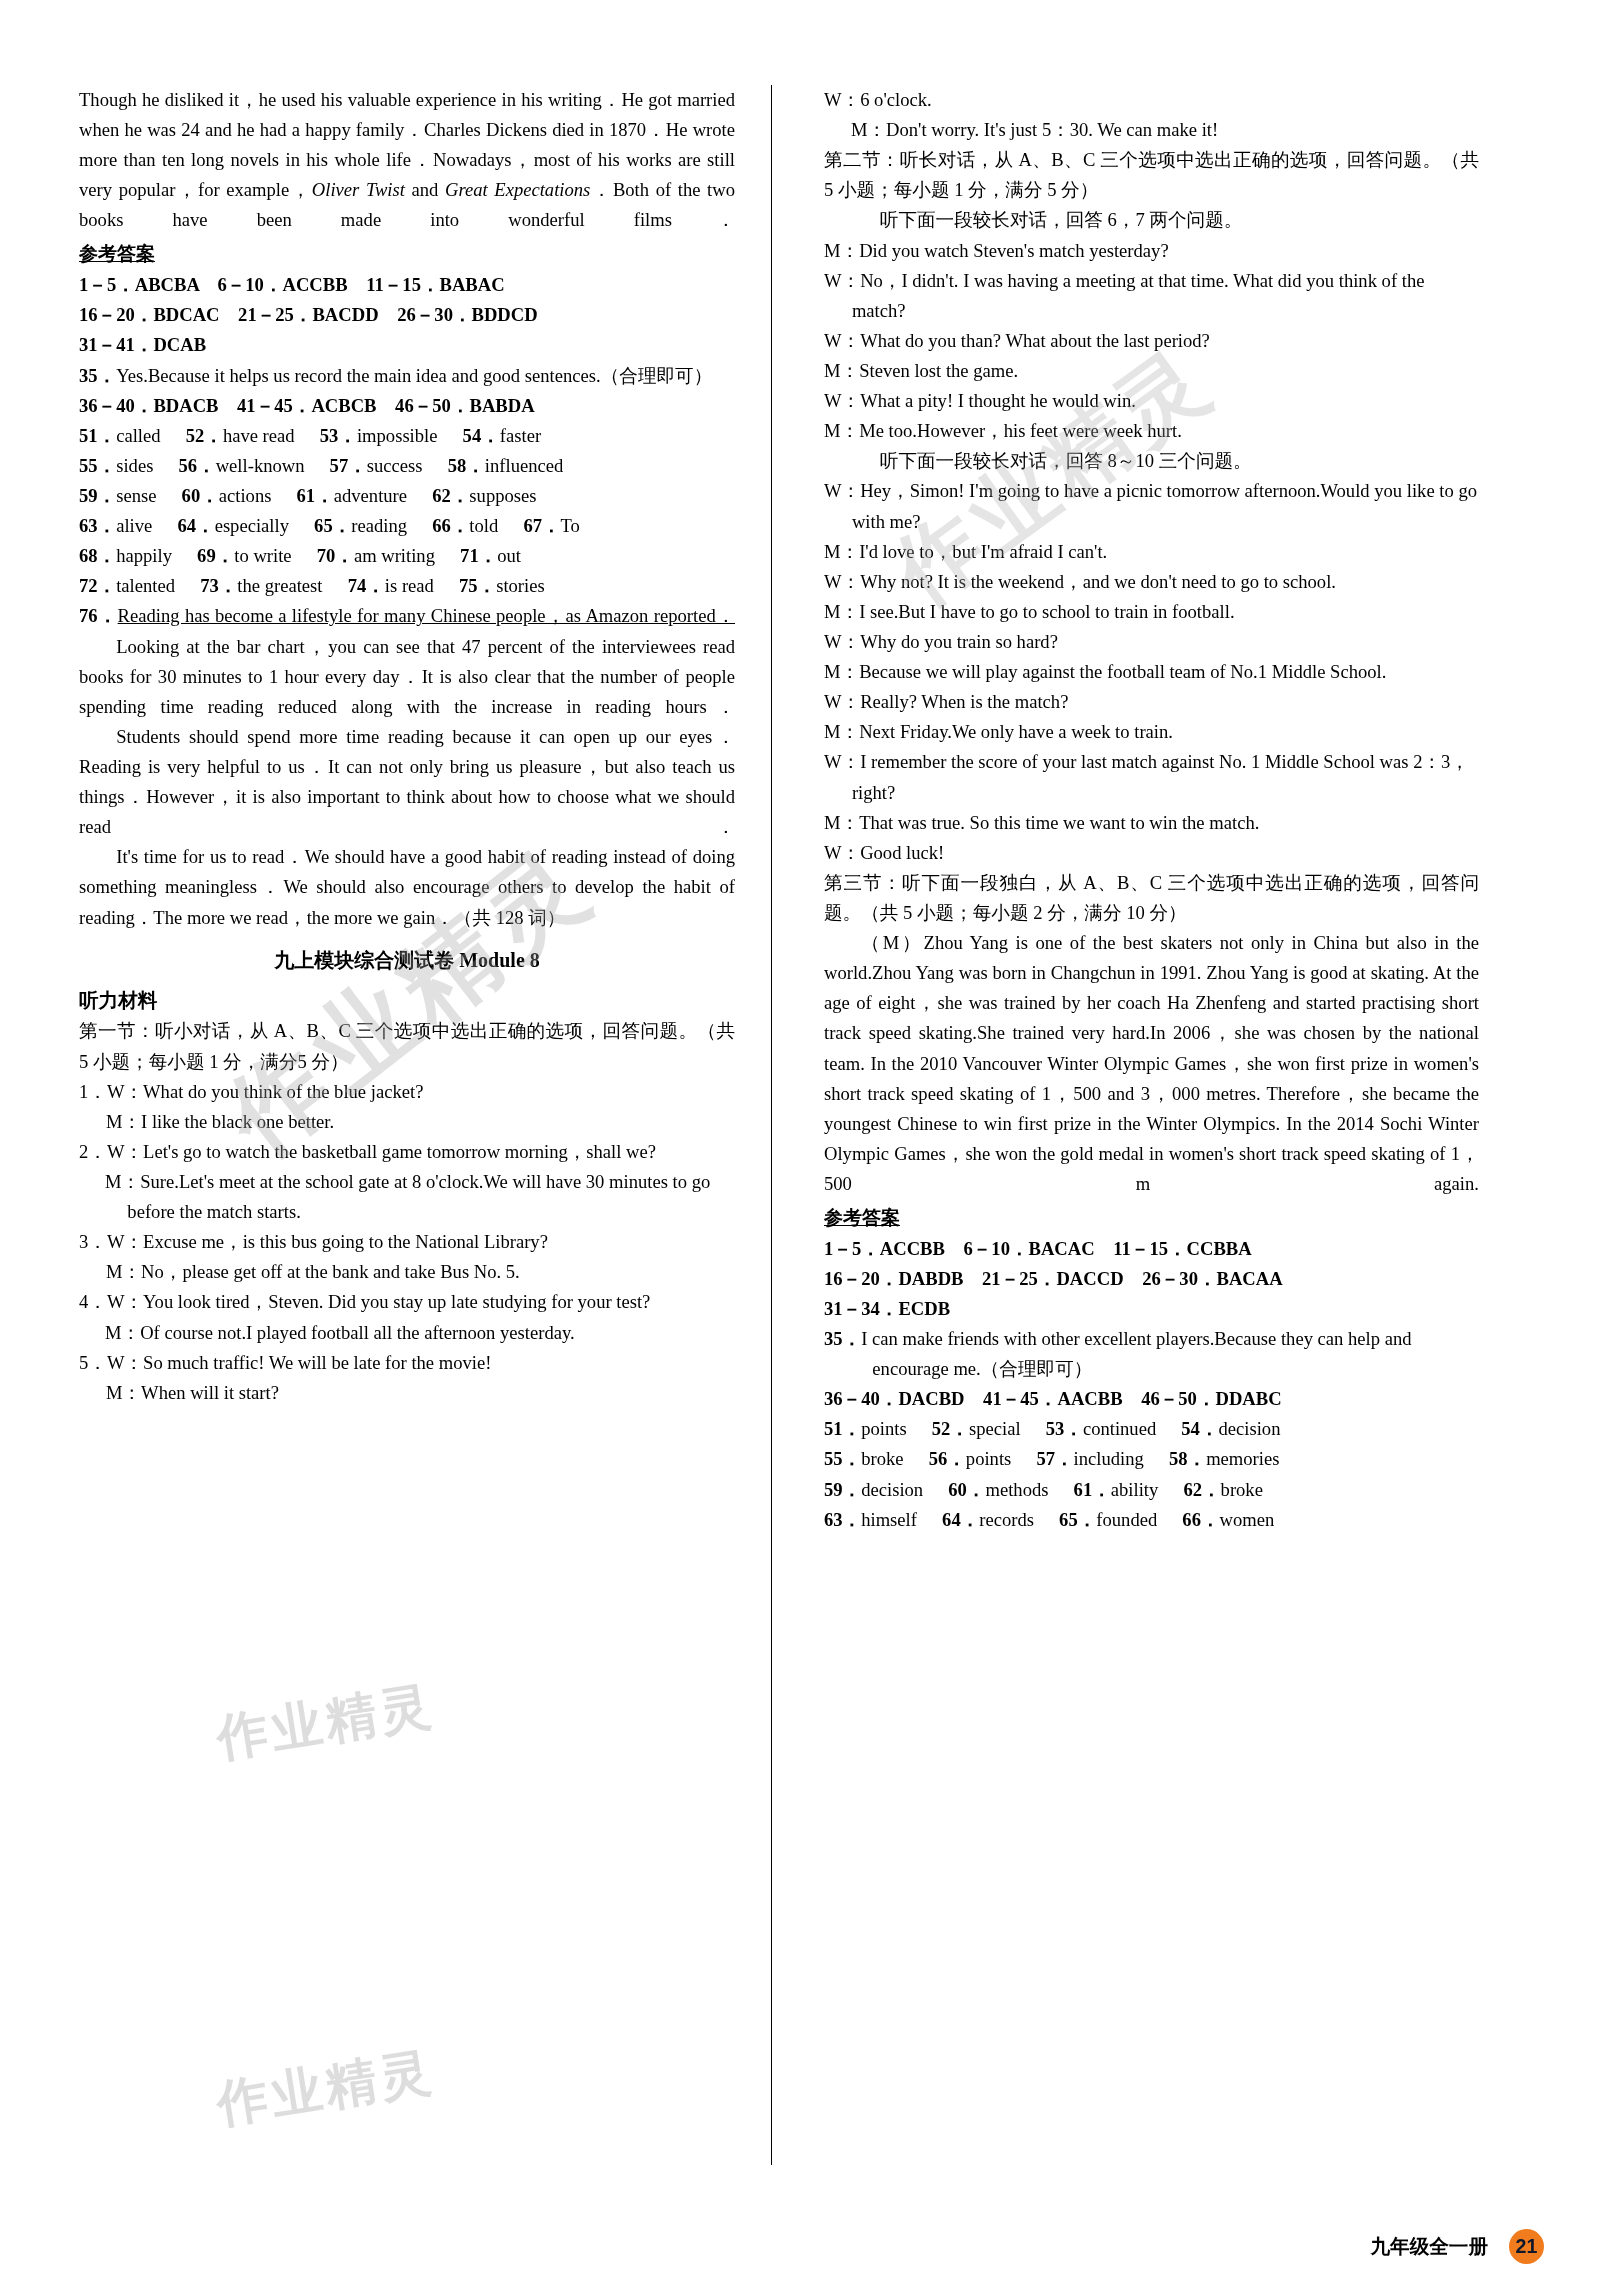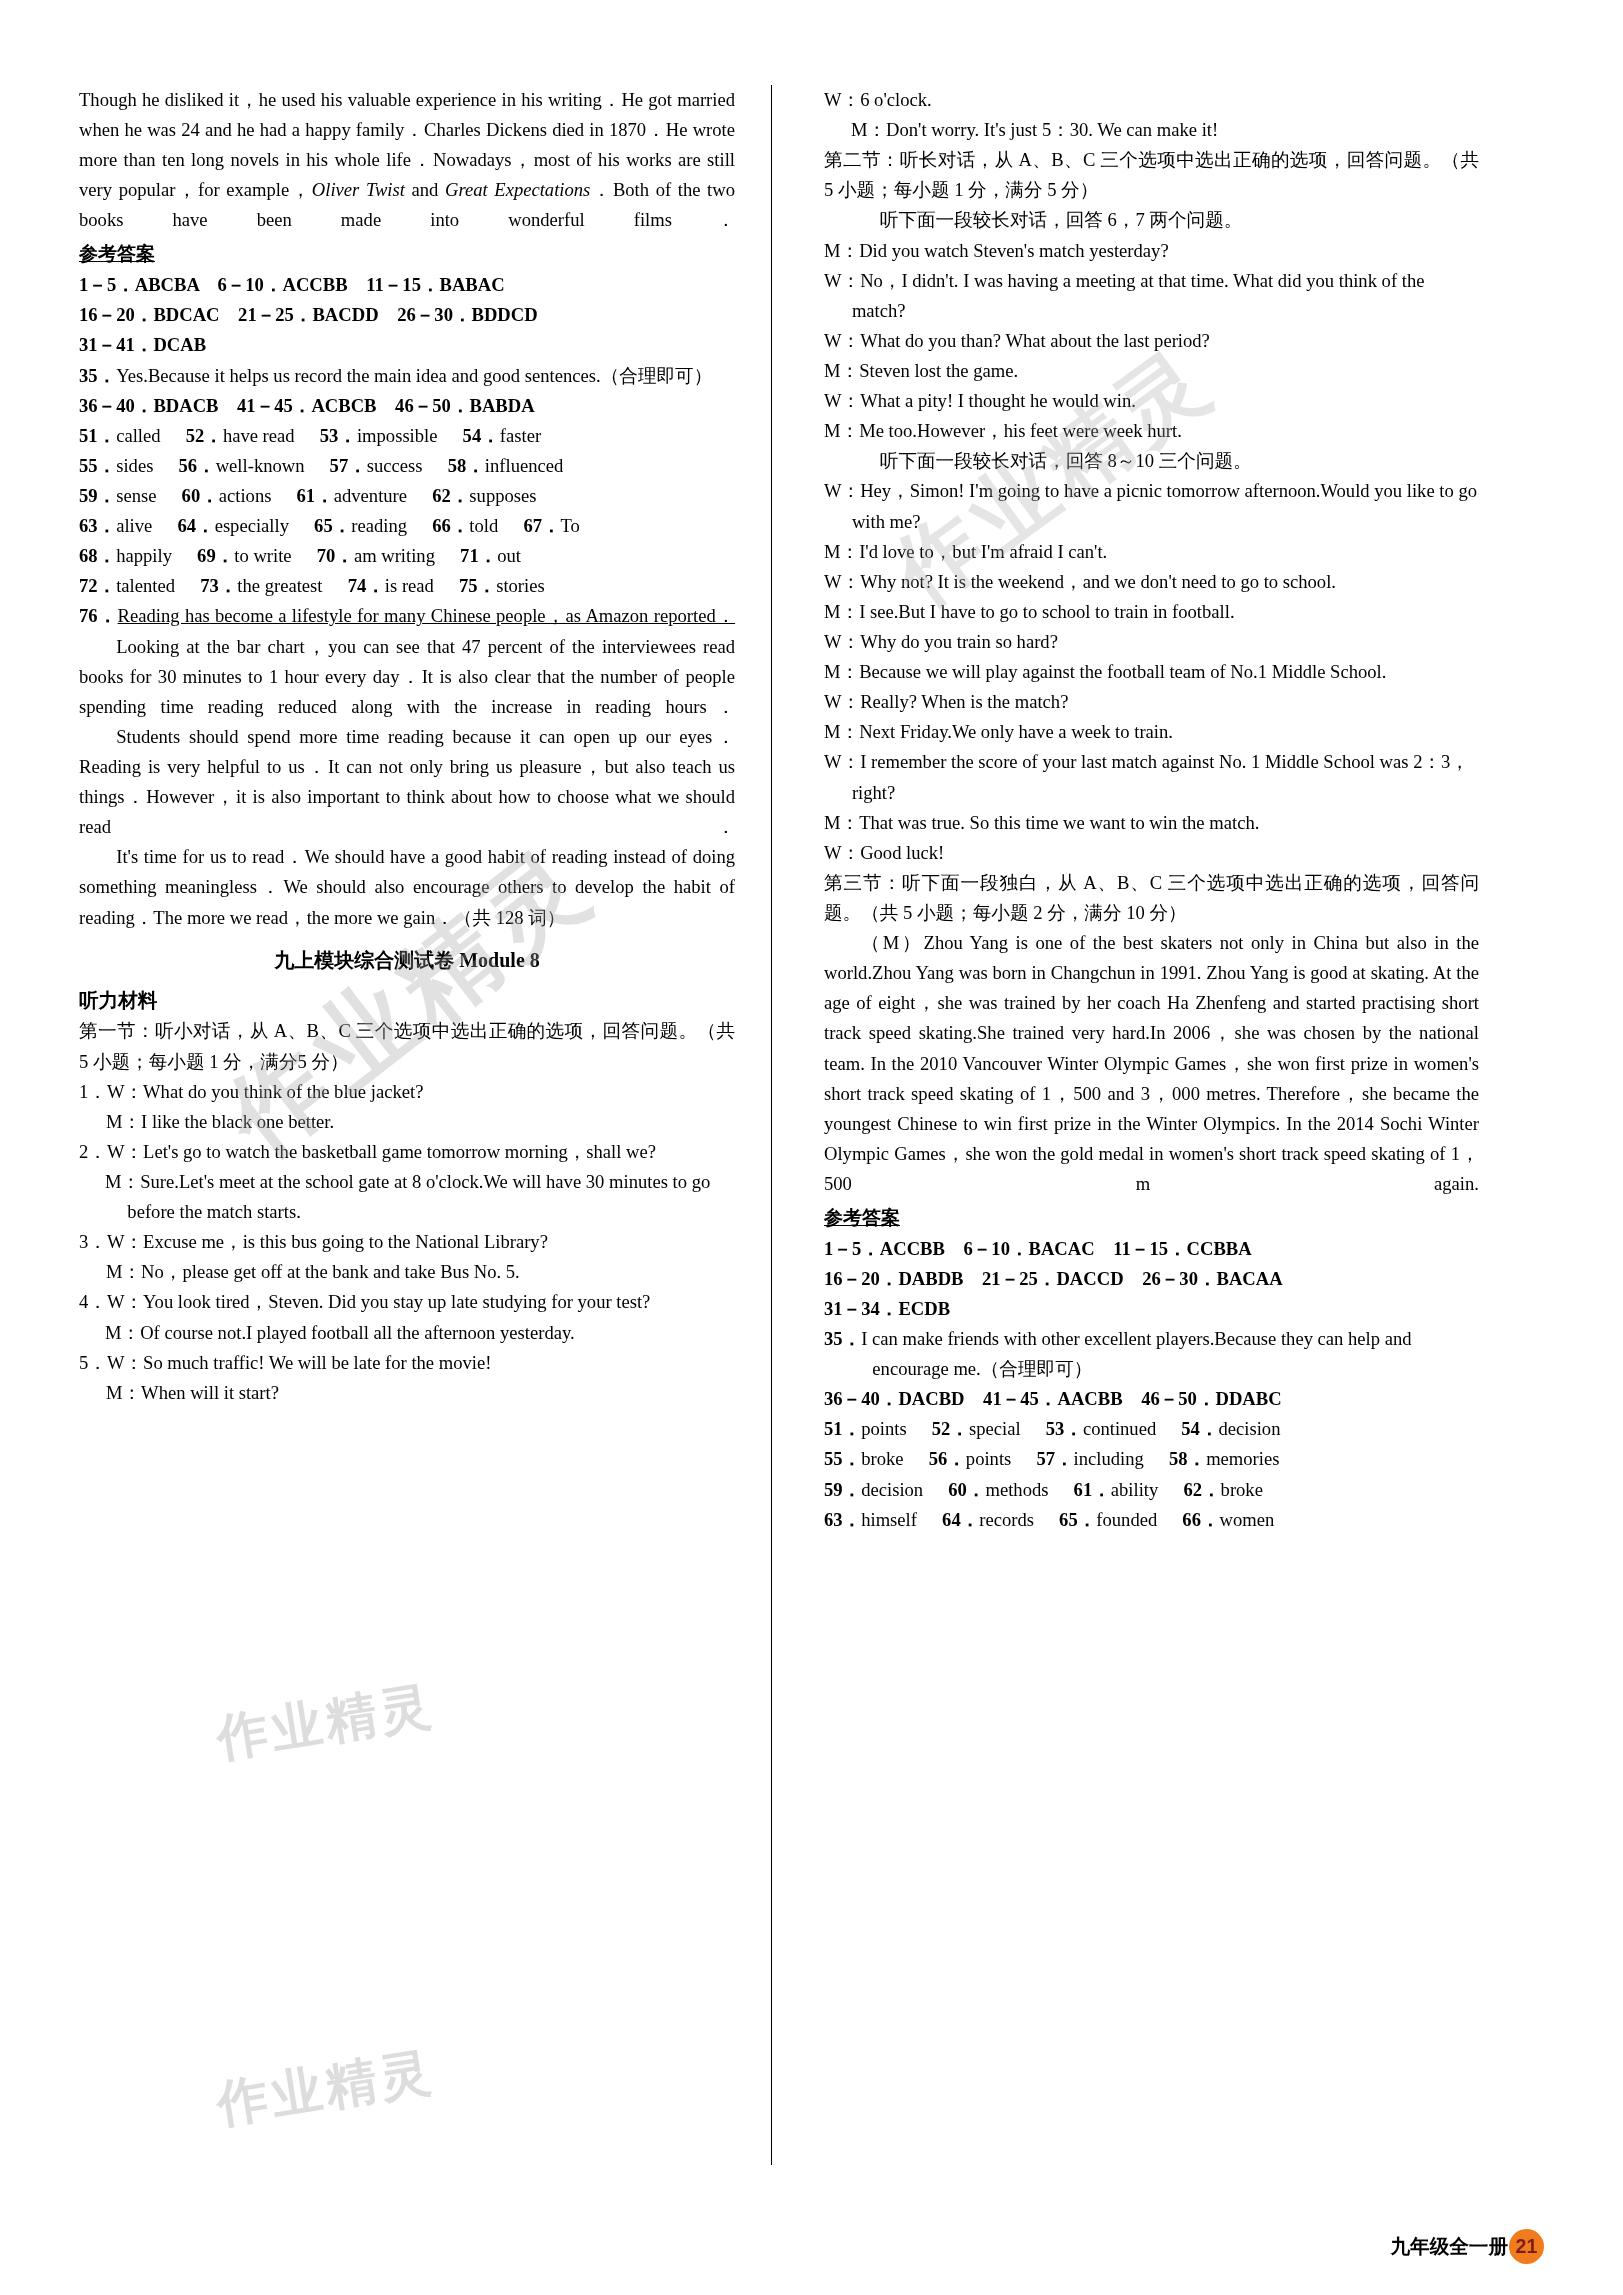--- a/index.html
+++ b/index.html
@@ -89,26 +89,26 @@
     left:216px; top:2054px;
     font-size:51px;
     transform:rotate(-9deg);
     letter-spacing:3.9px;
     color:rgba(170,170,170,0.40);
   }
 
   .footer {
     position:absolute;
     right:79px; bottom:31px;
-    display:flex; align-items:center; gap:1px;
+    display:flex; align-items:center; gap:21px;
   }
   .footer .label { font-size:19.6px; font-weight:bold; }
   .pagenum {
     width:35px; height:35px; border-radius:50%;
-    background:#f07c1e; color:#7f1d1d;
+    background:#f07c1e; color:#0f172a;
     display:flex; align-items:center; justify-content:center;
     font-size:19.6px; font-weight:bold;
     font-family:"Liberation Sans", sans-serif;
   }
 </style>
 </head>
 <body>
 
 <div class="page">
   <div class="columns">

